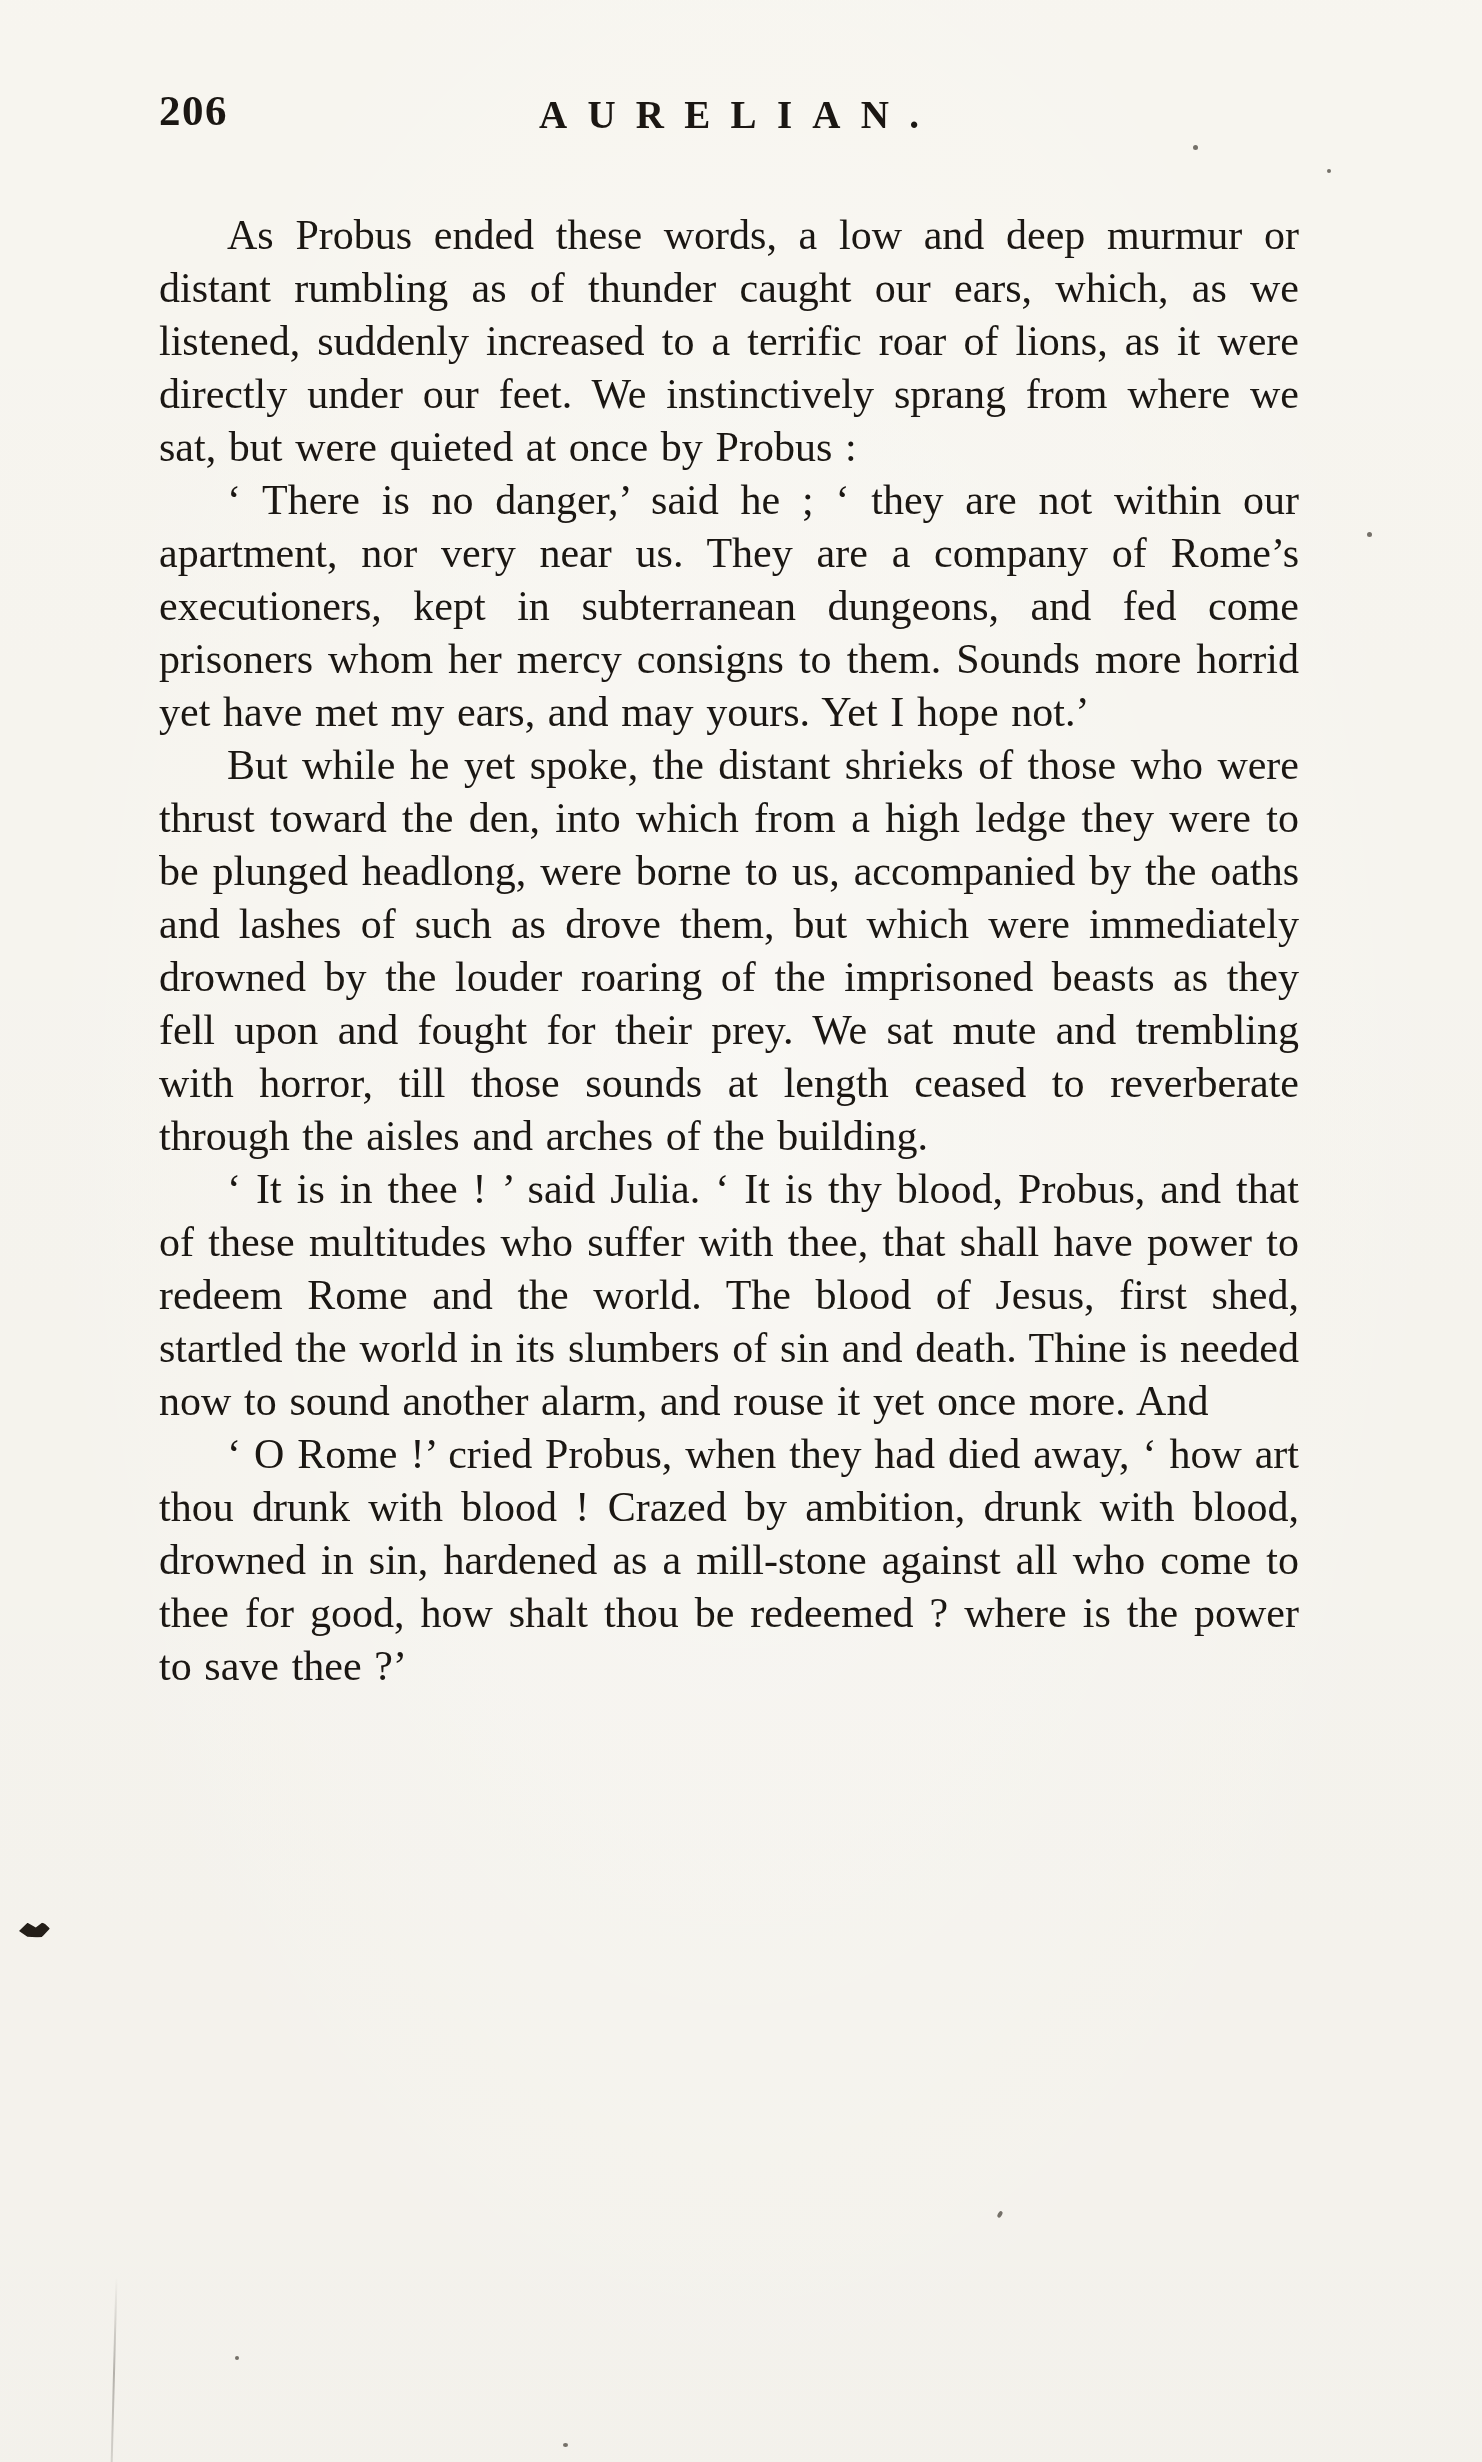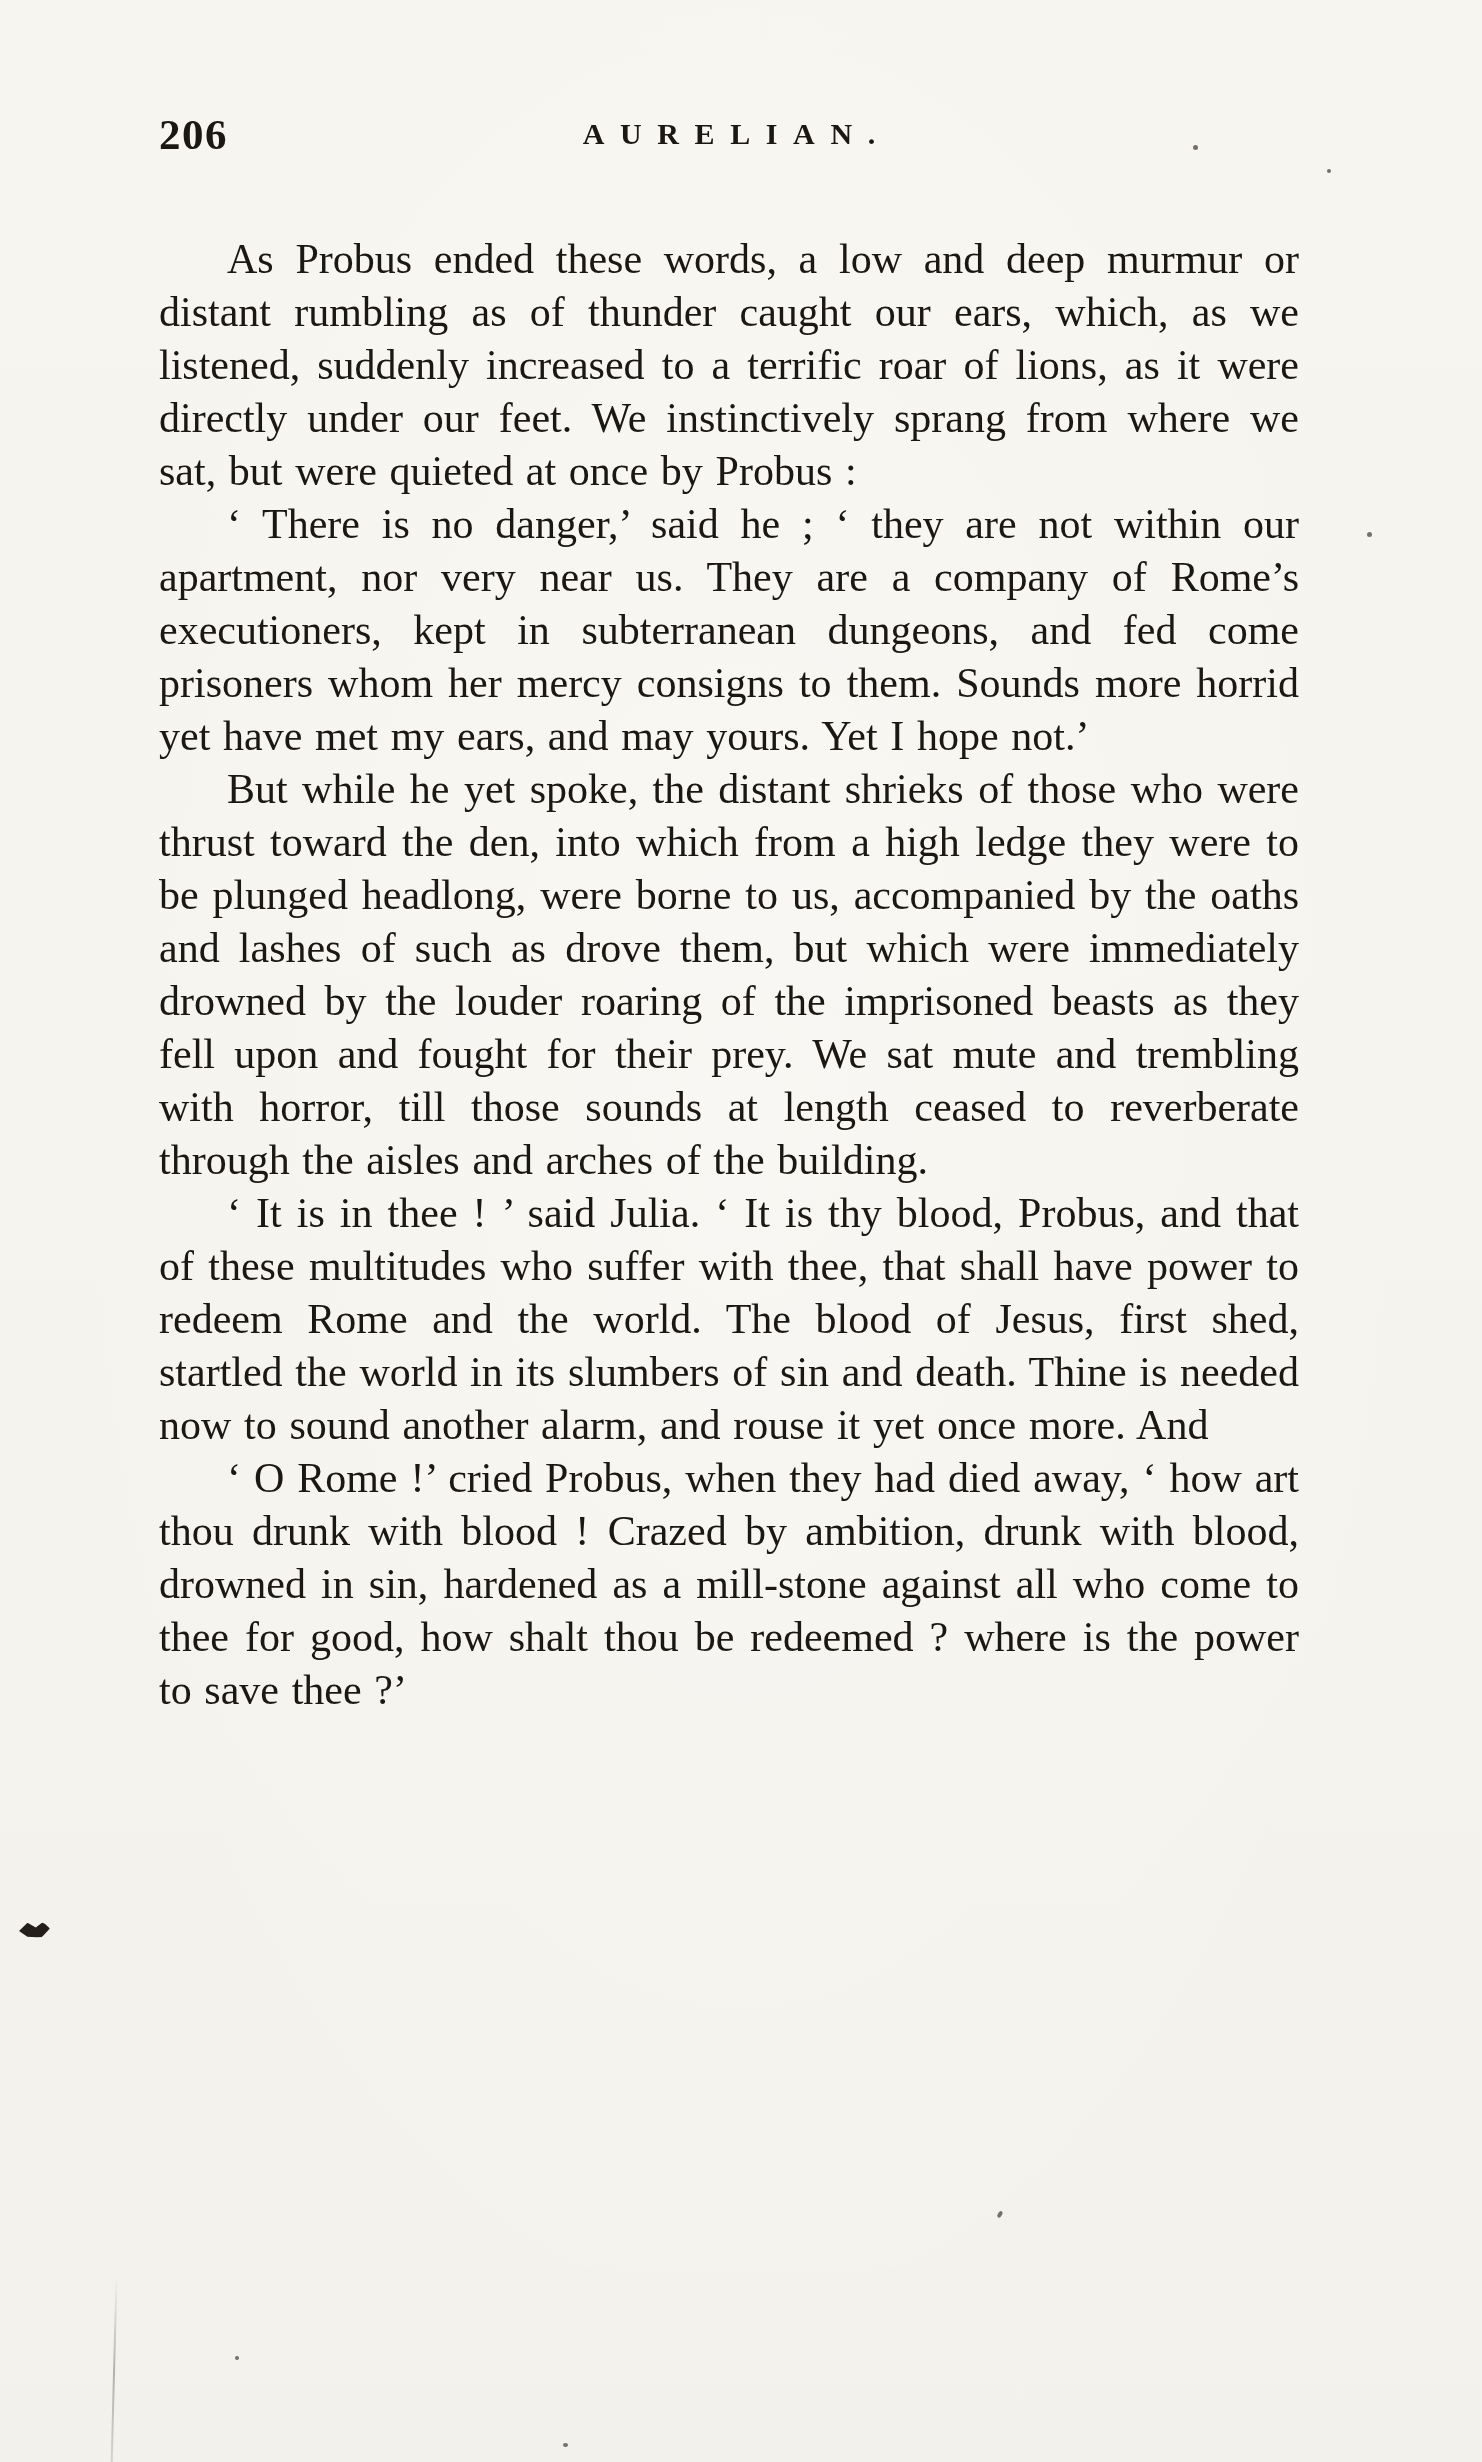--- a/index.html
+++ b/index.html
@@ -32,38 +32,38 @@
   }
   .text-column {
     position: absolute;
     left: 159px;
     top: 0;
     width: 1140px;
   }
   .page-header {
     position: relative;
     height: 52px;
-    margin-top: 113px;
+    margin-top: 89px;
   }
   .page-number {
     position: absolute;
     left: 0;
     top: 0;
     font-size: 43px;
     font-weight: bold;
     letter-spacing: 1.5px;
     line-height: 1;
   }
   .running-head {
     position: absolute;
     left: 0;
     right: 0;
     top: 6px;
     text-align: center;
-    font-size: 30px;
+    font-size: 39px;
     font-weight: bold;
     letter-spacing: 0.52em;
     line-height: 1;
     text-indent: 0.52em; 
   }
   .text-block {
     margin-top: 68px;
     font-size: 42px;
     line-height: 53px;
     text-align: justify;

